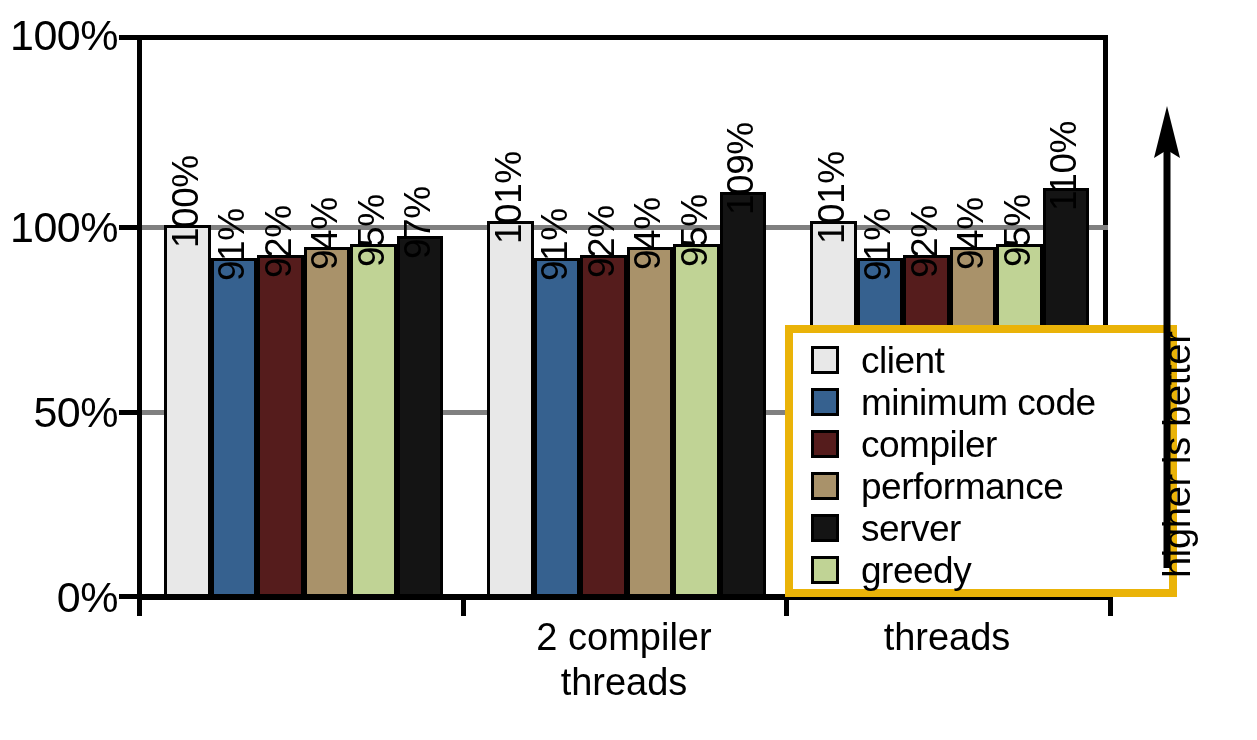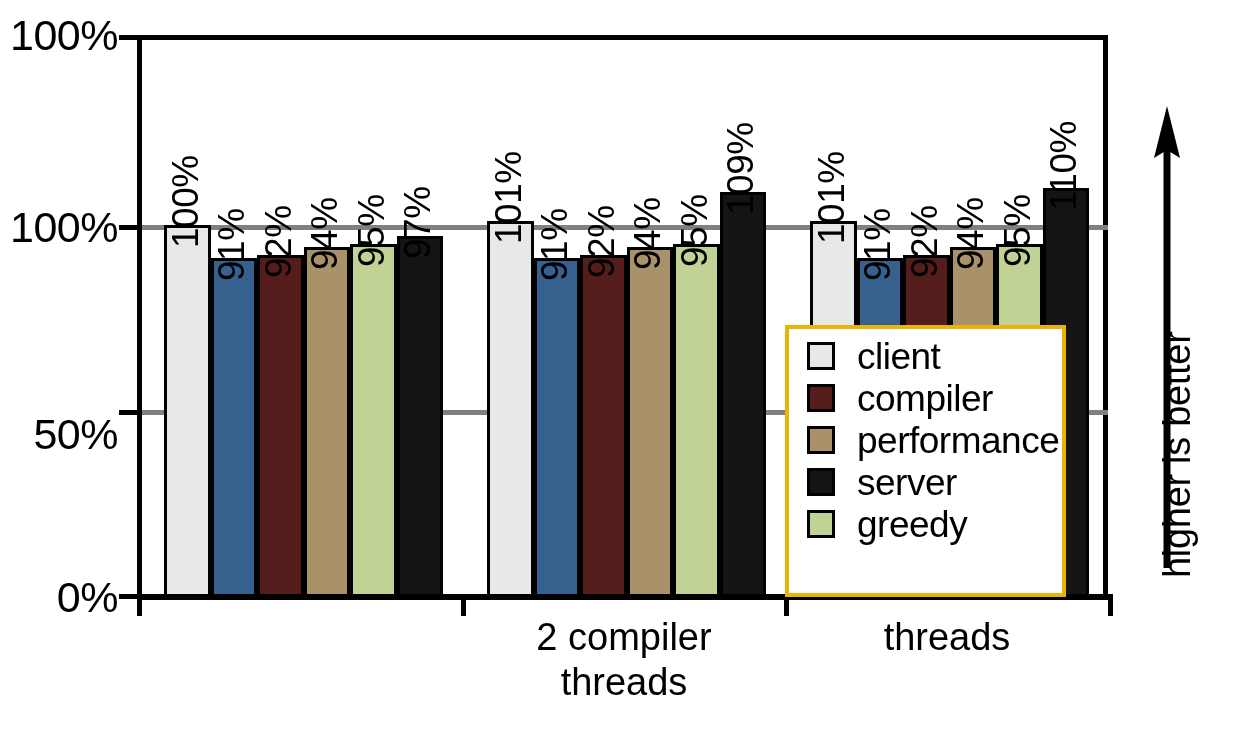--- a/index.html
+++ b/index.html
@@ -114,24 +114,24 @@
     font-size: 38px;
     line-height: 45px;
     color: #000000;
   }
 
   
   .legend-box {
     position: absolute;
     left: 785px;
     top: 325px;
-    width: 281px;
+    width: 392px;
     height: 272px;
     background: #ffffff;
-    border: 4px solid #eab308;
+    border: 8px solid #eab308;
     box-sizing: border-box;
     padding: 6px 0 0 18px;
   }
   .legend-item {
     display: flex;
     align-items: center;
     height: 42px;
   }
   .legend-swatch {
     width: 28px;
@@ -170,21 +170,21 @@
     letter-spacing: -0.3px;
   }
 </style>
 </head>
 <body>
 
 <div id="chart-root">
 
   <div class="y-tick-label" style="top:14px;">100%</div>
   <div class="y-tick-label" style="top:206px;">100%</div>
-  <div class="y-tick-label" style="top:413px;">50%</div>
+  <div class="y-tick-label" style="top:391px;">50%</div>
   <div class="y-tick-label" style="top:576px;">0%</div>
 
   <div class="y-tick" style="top:35px;"></div>
   <div class="y-tick" style="top:225px;"></div>
   <div class="y-tick" style="top:410px;"></div>
   <div class="y-tick" style="top:594px;"></div>
 
   <div class="y-axis-line"></div>
   <div class="plot-frame"></div>
   <div class="x-axis-line"></div>
@@ -243,20 +243,24 @@
   <div class="cat-label" style="left:807px; top:615px; width:280px;">
     <div>threads</div>
   </div>
 
   <div class="legend-box" id="legend-box">
       <div class="legend-item">
         <span class="legend-swatch" style="background: rgb(232, 232, 232);"></span>
         <span class="legend-label">client</span>
       </div>
       <div class="legend-item">
+        <span class="legend-swatch" style="background: rgb(54, 97, 143);"></span>
+        <span class="legend-label">minimum code</span>
+      </div>
+      <div class="legend-item">
         <span class="legend-swatch" style="background: rgb(85, 28, 28);"></span>
         <span class="legend-label">compiler</span>
       </div>
       <div class="legend-item">
         <span class="legend-swatch" style="background: rgb(169, 146, 106);"></span>
         <span class="legend-label">performance</span>
       </div>
       <div class="legend-item">
         <span class="legend-swatch" style="background: rgb(20, 20, 20);"></span>
         <span class="legend-label">server</span>

